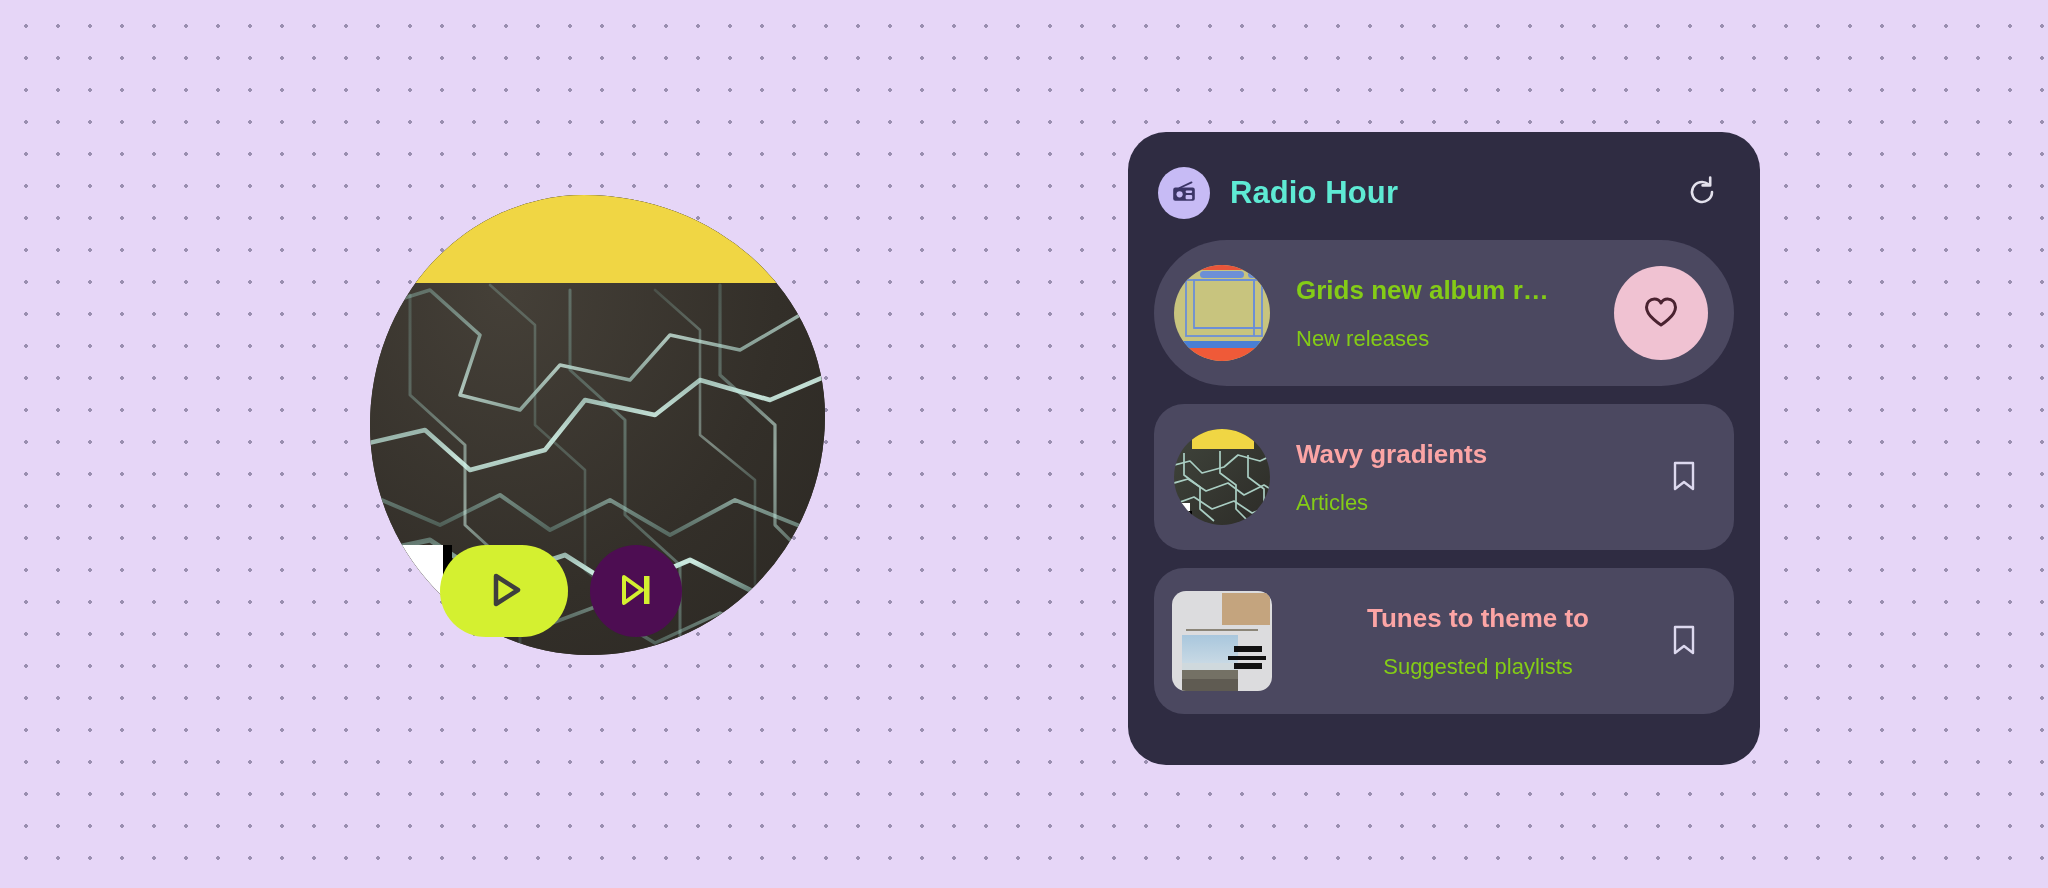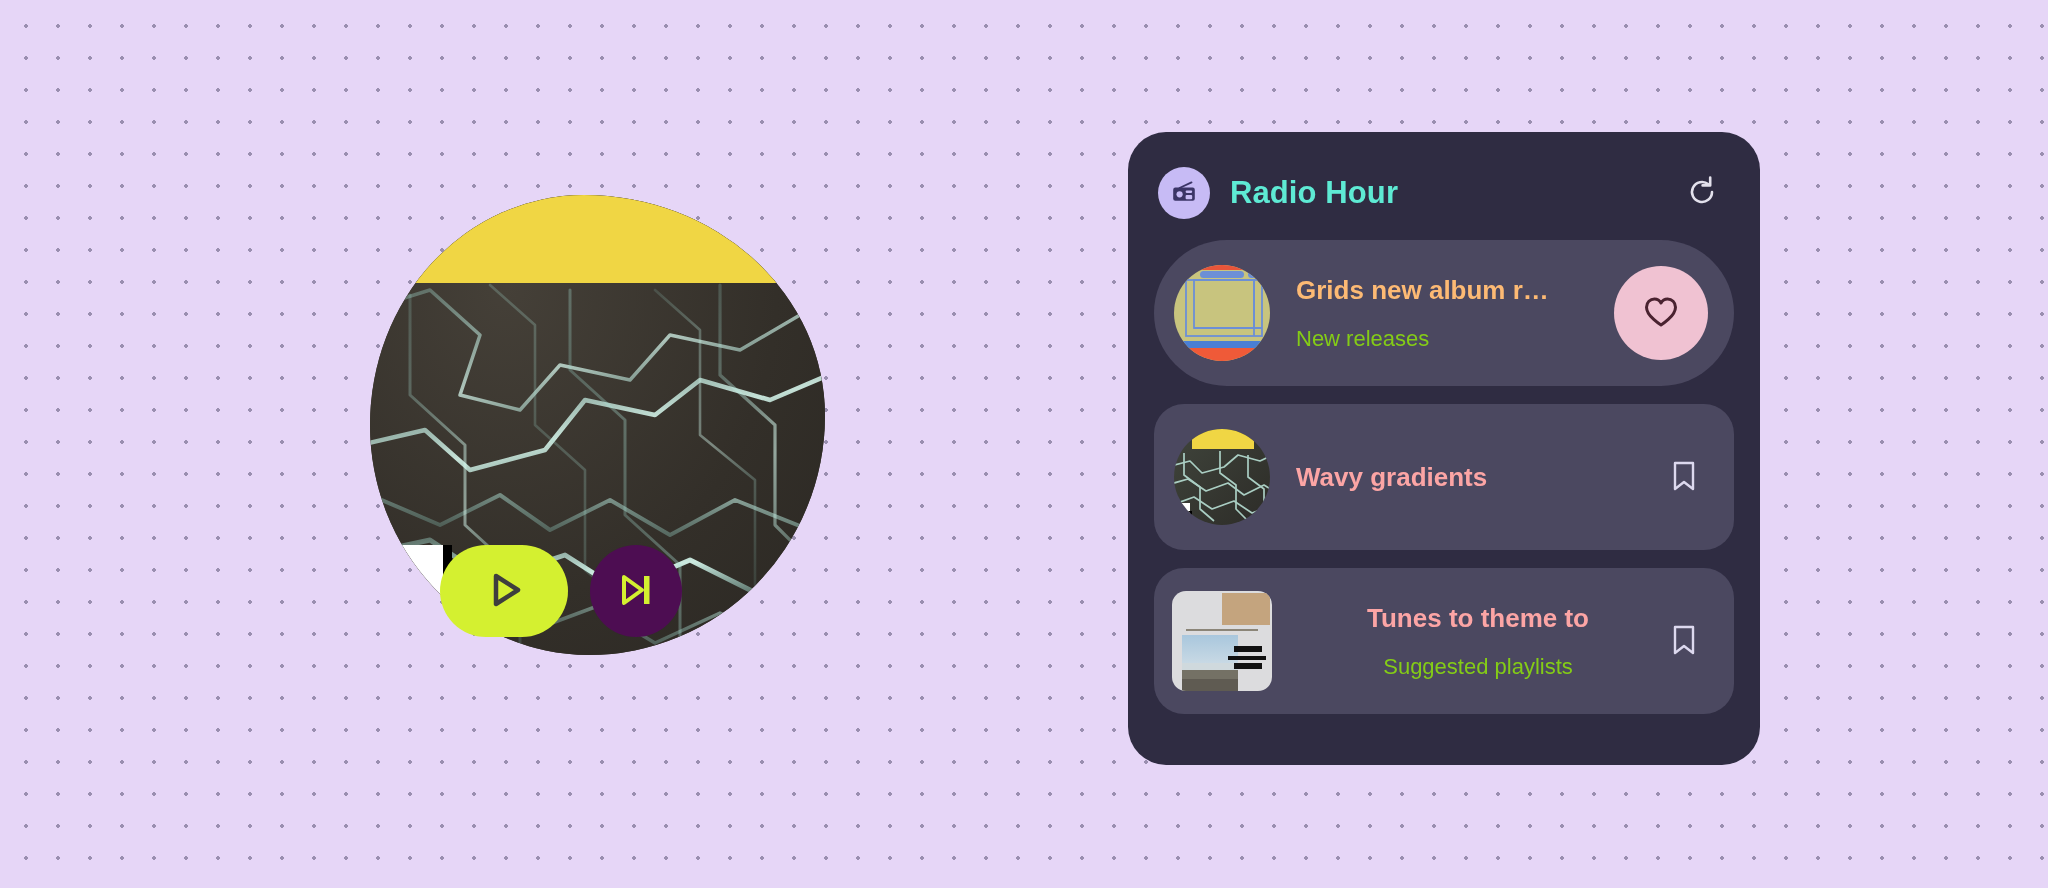--- a/index.html
+++ b/index.html
@@ -192,21 +192,21 @@
   }
 
   .feed-title {
     font-size: 26px;
     font-weight: bold;
     line-height: 1.25;
     color: #fca5a5;
     white-space: nowrap;
     overflow: hidden;
   }
-  .feed-title.accent-pink { color: #fdba74; }
+  .feed-title.accent-pink { color: #84cc16; }
 
   .feed-sub {
     margin-top: 20px;
     font-size: 22px;
     color: #84cc16;
     white-space: nowrap;
   }
 
   .action-btn {
     flex: 0 0 auto;
@@ -374,20 +374,21 @@
               <path d="M48 24 L48 46 L64 58 L64 82 L78 96"></path>
               <path d="M76 28 L76 50 L92 62 L92 88"></path>
             </g>
             <rect x="2" y="76" width="16" height="16" fill="#ffffff"></rect>
             <rect x="14" y="84" width="6" height="10" fill="#000000"></rect>
           </g>
         </svg>
       </div>
       <div class="feed-text">
         <div class="feed-title">Wavy gradients</div>
+        <div class="feed-sub">Articles</div>
       </div>
       <button class="action-btn" aria-label="Save">
         <span>
           <svg width="34" height="34" viewBox="0 0 34 34">
             <path d="M8 4 L26 4 L26 30 L17 23 L8 30 Z" fill="none" stroke="#ddd9ef" stroke-width="2.4" stroke-linejoin="round"></path>
           </svg>
         </span>
       </button>
     </li>
 

